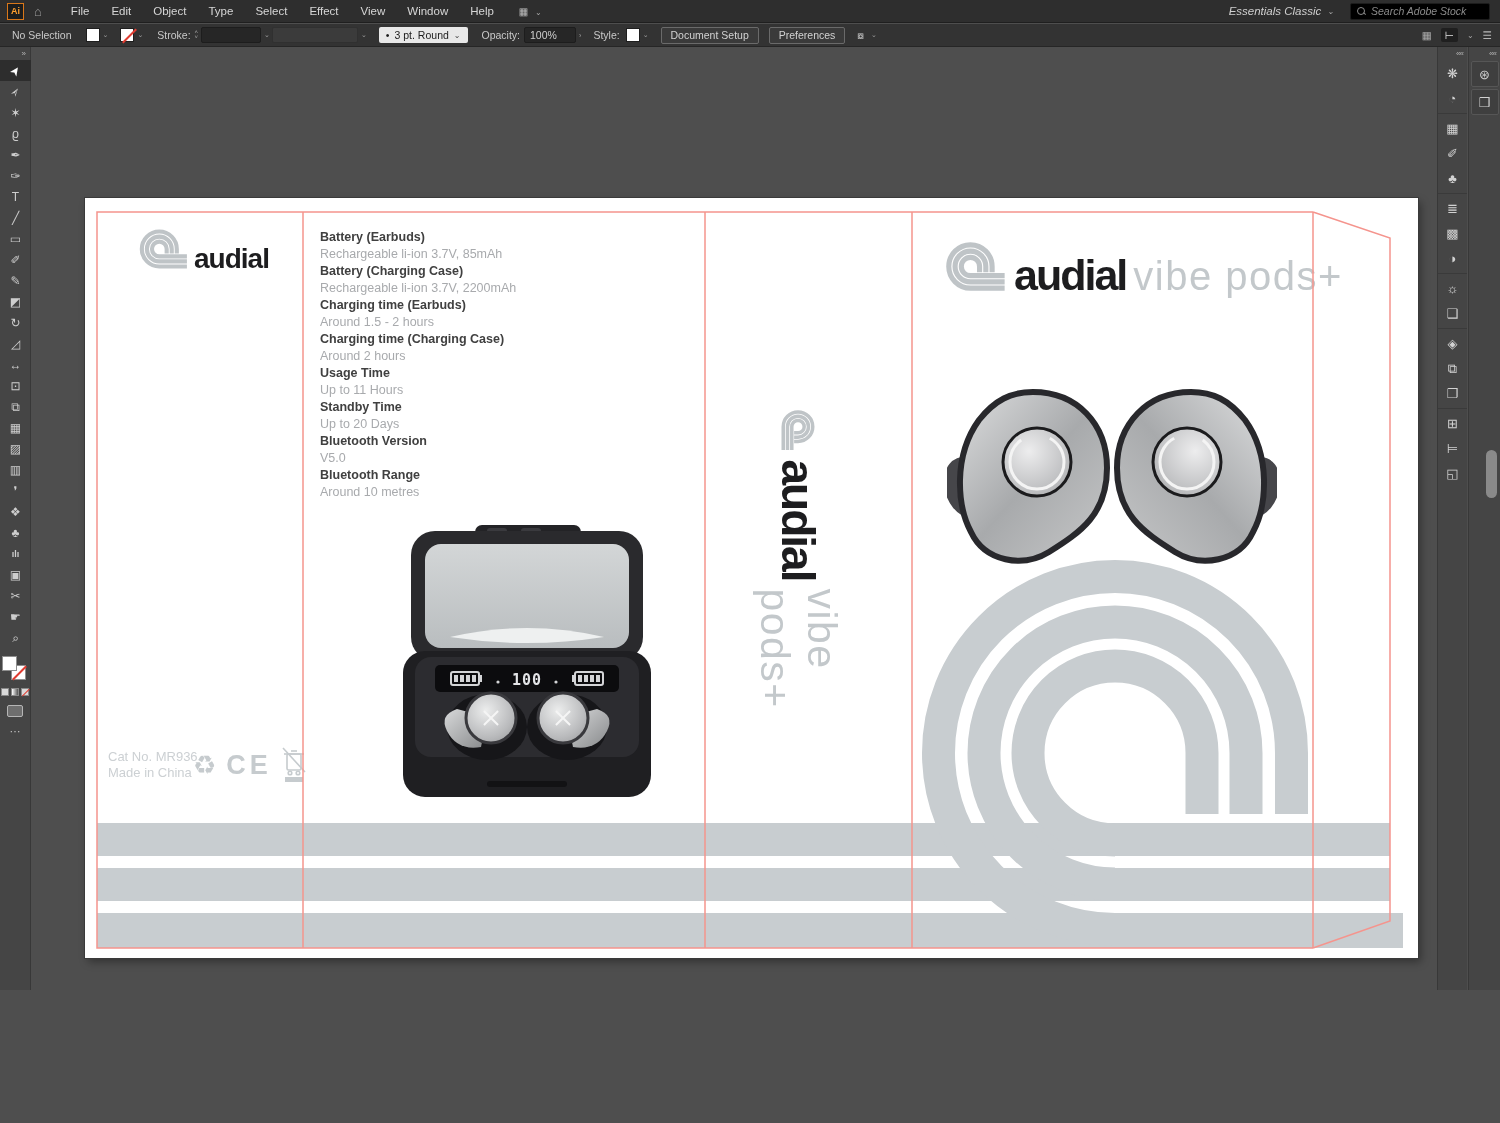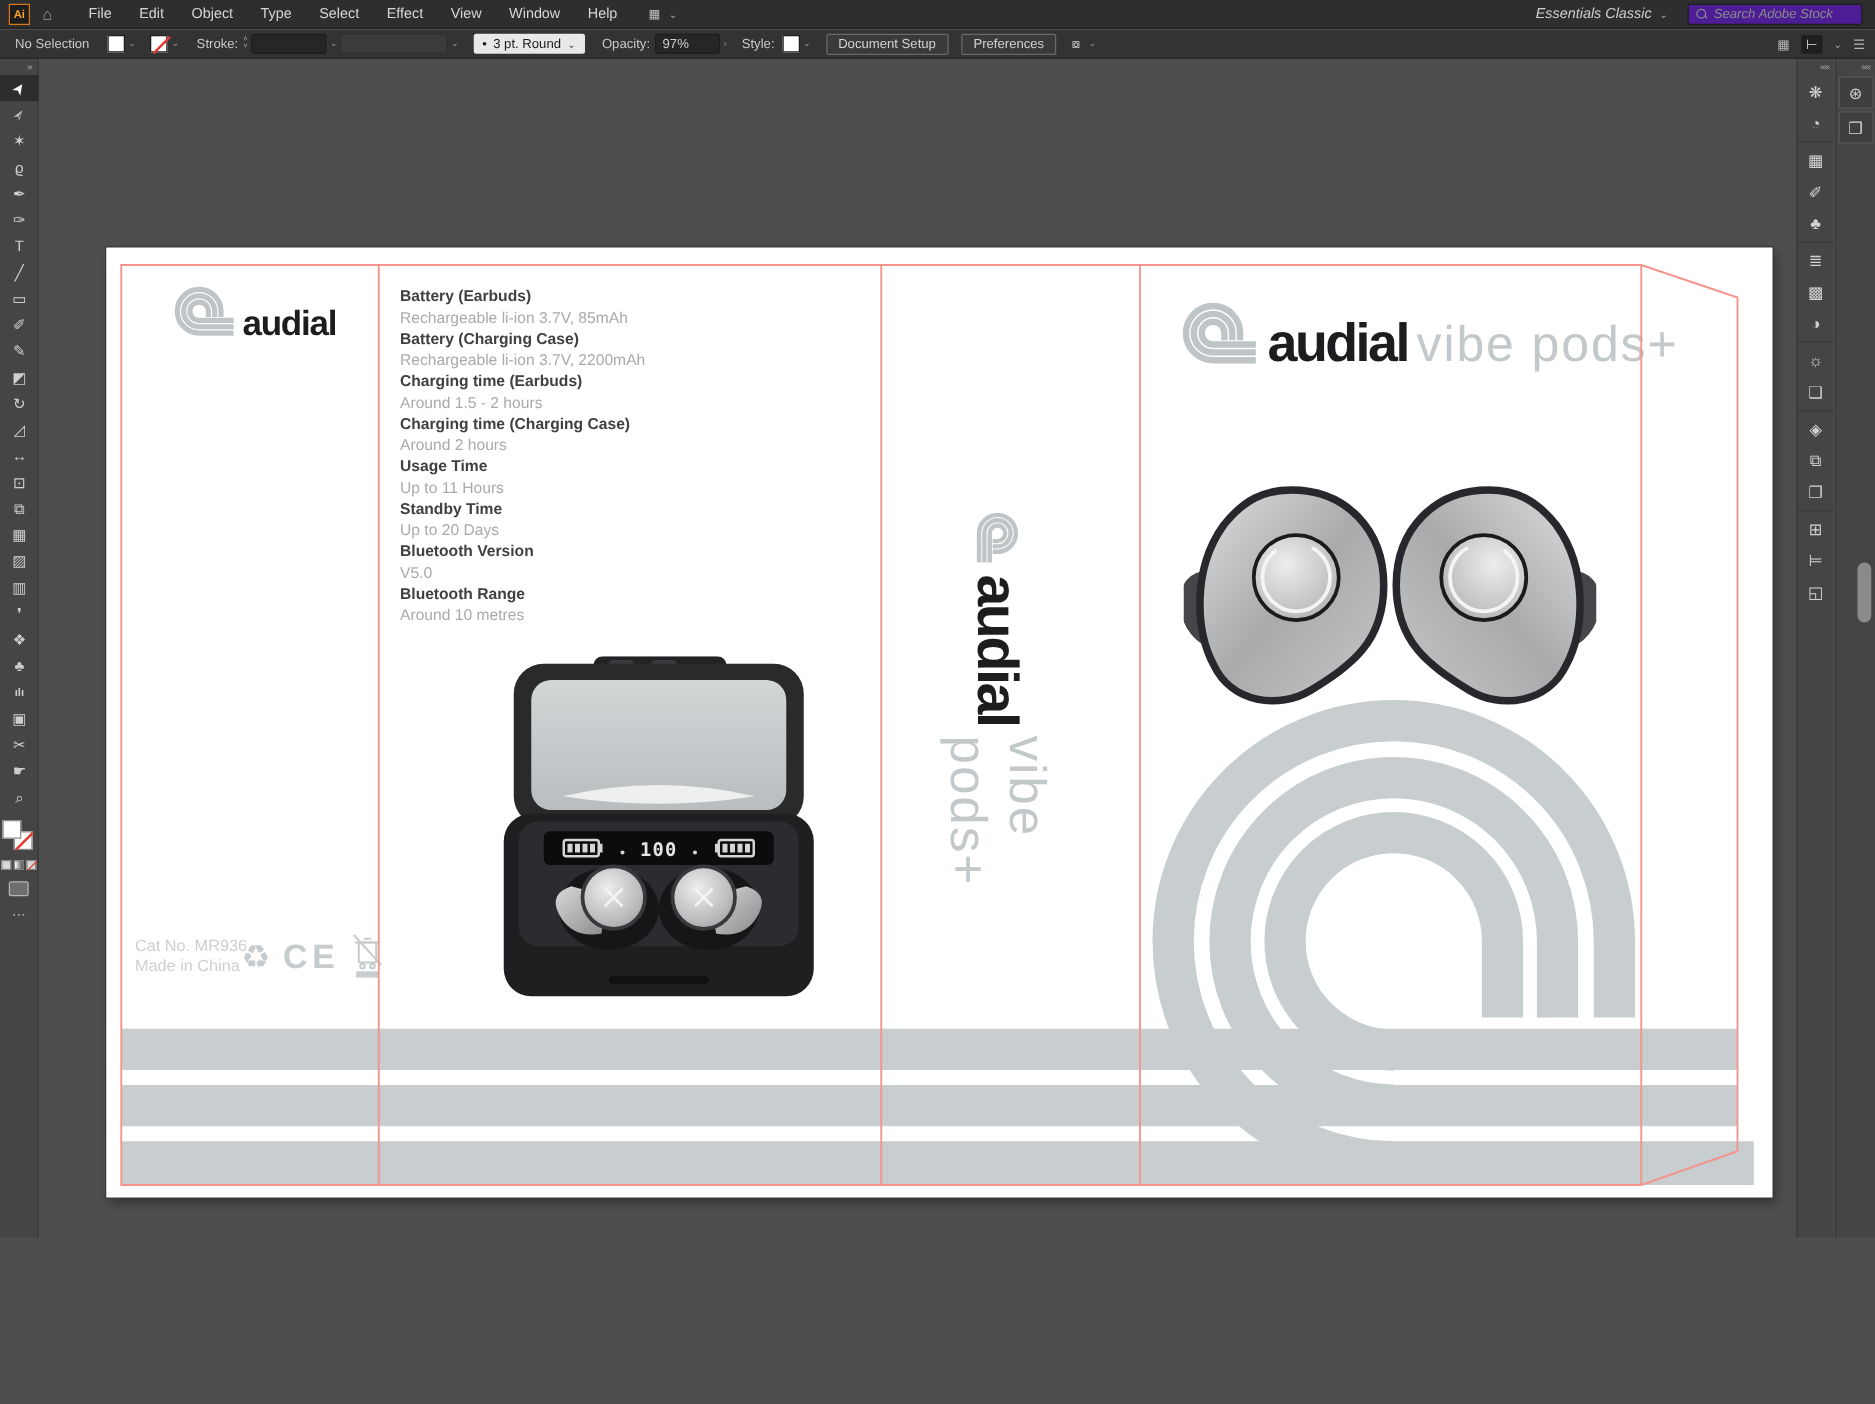--- a/index.html
+++ b/index.html
@@ -9,21 +9,21 @@
   
   .menubar { position:absolute; left:0; top:0; width:1500px; height:23px; background:#2e2e2e; border-bottom:1px solid #1f1f1f; display:flex; align-items:center; color:#d6d6d6; font-size:11.5px; z-index:30; }
   .ai-badge { width:17px; height:17px; margin-left:7px; background:#1d1d1d; border:1px solid #d9771a; color:#ff9f2e; font-size:9px; font-weight:bold; display:flex; align-items:center; justify-content:center; }
   .home-ic { margin-left:10px; color:#9a9a9a; font-size:13px; }
   .menus { display:flex; margin-left:18px; }
   .menus span { padding:0 11px; cursor:default; }
   .arrange { margin-left:14px; color:#bdbdbd; font-size:10px; letter-spacing:2px; }
   .mb-right { margin-left:auto; display:flex; align-items:center;font-style:italic; }
   .workspace { color:#cfcfcf; margin-right:16px; display:flex; align-items:center; gap:6px; }
   .chev { font-size:8px; color:#a9a9a9; }
-  .searchbox { width:140px; height:17px; background:#4c1d95; border:1px solid #1c1c1c; border-radius:2px; display:flex; align-items:center; gap:5px; padding:0 6px; margin-right:10px; color:#8b8b8b; font-size:10.5px; }
+  .searchbox { width:140px; height:17px; background:#000000; border:1px solid #1c1c1c; border-radius:2px; display:flex; align-items:center; gap:5px; padding:0 6px; margin-right:10px; color:#8b8b8b; font-size:10.5px; }
   .s-ic { width:9px; height:9px; position:relative; flex:none; }
   .s-ic::before { content:""; position:absolute; left:0; top:0; width:6px; height:6px; border:1.3px solid #8b8b8b; border-radius:50%; }
   .s-ic::after { content:""; position:absolute; left:6px; top:6px; width:3px; height:1.4px; background:#8b8b8b; transform:rotate(45deg); }
 
   
   .controlbar { position:absolute; left:0; top:24px; width:1500px; height:23px; background:#333333; border-bottom:1px solid #262626; display:flex; align-items:center; color:#c9c9c9; font-size:10.5px; z-index:30; }
   .cb-lab { margin:0 4px 0 12px;text-align:right; }
   .swatch { width:14px; height:14px; border:1px solid #1e1e1e; background:#fff; position:relative; margin-left:10px; }
   .swatch.none::after { content:""; position:absolute; left:-1px; top:6px; width:19px; height:2px; background:#e03c31; transform:rotate(-45deg); }
   .mini-chev { font-size:7px; color:#9f9f9f; margin:0 2px 0 3px; }
@@ -145,21 +145,21 @@
     <span class="well" style="width:60px"></span>
     <span class="mini-chev">⌄</span>
     <span class="well dis"></span>
     <span class="mini-chev">⌄</span>
     <span class="brush-dd">
         <span>•</span>
         <span>3 pt. Round</span>
         <span class="chev">⌄</span>
       </span>
     <span class="cb-lab" style="margin-left:14px">Opacity:</span>
-    <span class="well" style="width:52px">97%</span>
+    <span class="well" style="width:52px">100%</span>
     <span class="mini-chev">›</span>
     <span class="cb-lab" style="margin-left:10px">Style:</span>
     <span class="swatch" style="margin-left:2px"></span>
     <span class="mini-chev">⌄</span>
     <span class="cb-btn">Document Setup</span>
     <span class="cb-btn">Preferences</span>
     <span class="cb-lab" style="margin-left:12px">⧇</span>
     <span class="mini-chev">⌄</span>
     <div class="cb-right">
       <span>▦</span>

